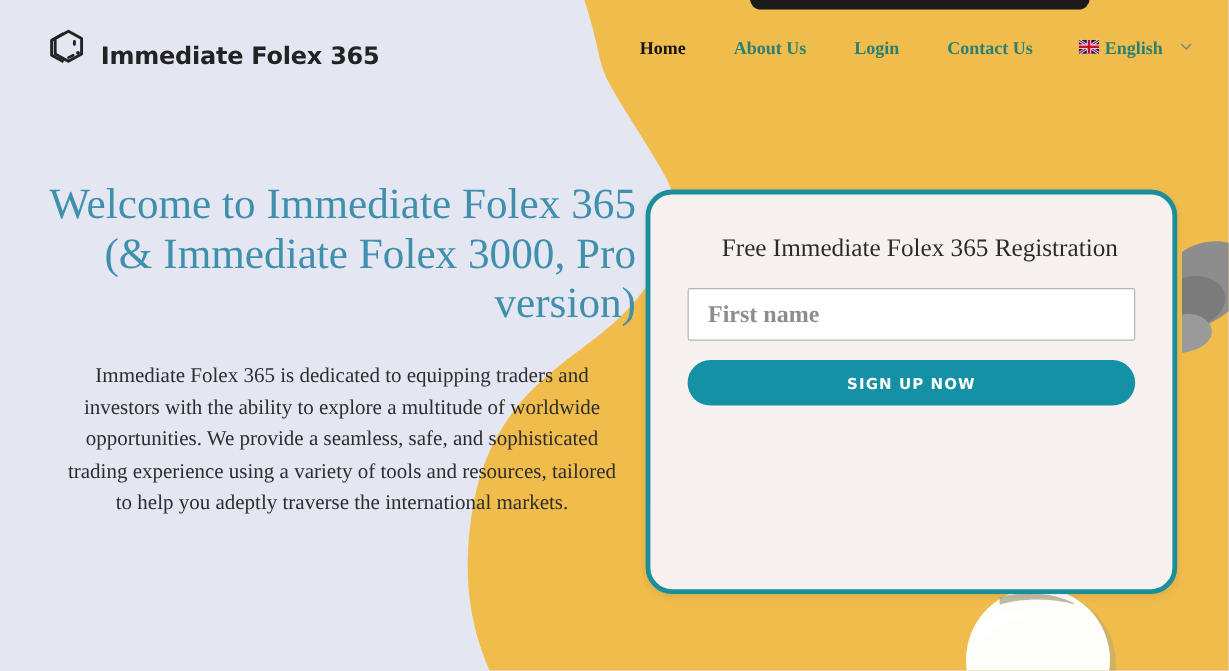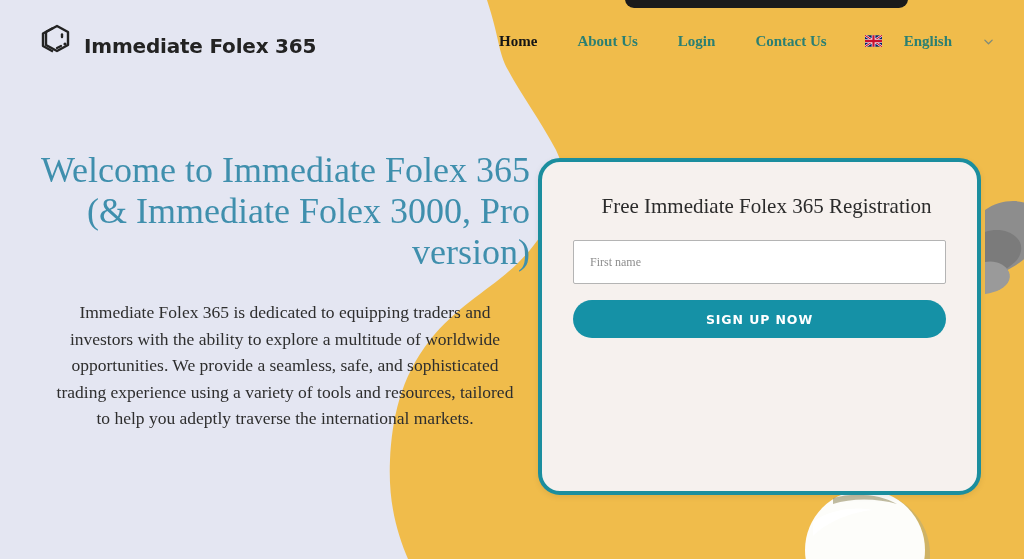--- a/index.html
+++ b/index.html
@@ -95,22 +95,21 @@
     color: #2a7f72;
     padding: 0 20px;
     white-space: nowrap;
     cursor: pointer;
     line-height: 20px;
   }
   .nav-item.active { color: #151515; }
 
   #lang-switcher {
     display: flex;
-    align-items: center;
-    gap: 22px;
+    gap: 5px;
     padding: 0 6px 0 18px;
     cursor: pointer;
   }
 
   #flag-icon { width: 17px; height: 12px; display: block; flex: none; }
 
   #lang-label {
     font-family: "Liberation Serif", serif;
     font-size: 15px;
     font-weight: bold;
@@ -204,23 +203,24 @@
   .reg-input {
     display: block;
     width: 100%;
     height: 44px;
     background: #ffffff;
     border: 1px solid #b4b4b4;
     border-radius: 2px;
     padding: 0 16px;
     margin-bottom: 16px;
     font-family: "Liberation Serif", serif;
-    font-size: 12px;
+    font-size: 20px;
     color: #3a3a3a;
     outline: none;
+    font-weight: bold;
   }
   .reg-input::placeholder { color: #8d8d8d; opacity: 1; }
 
   #signup-button {
     display: block;
     width: calc(100% - 0px);
     height: 38px;
     margin-top: 2px;
     background: #1591a6;
     color: #ffffff;

